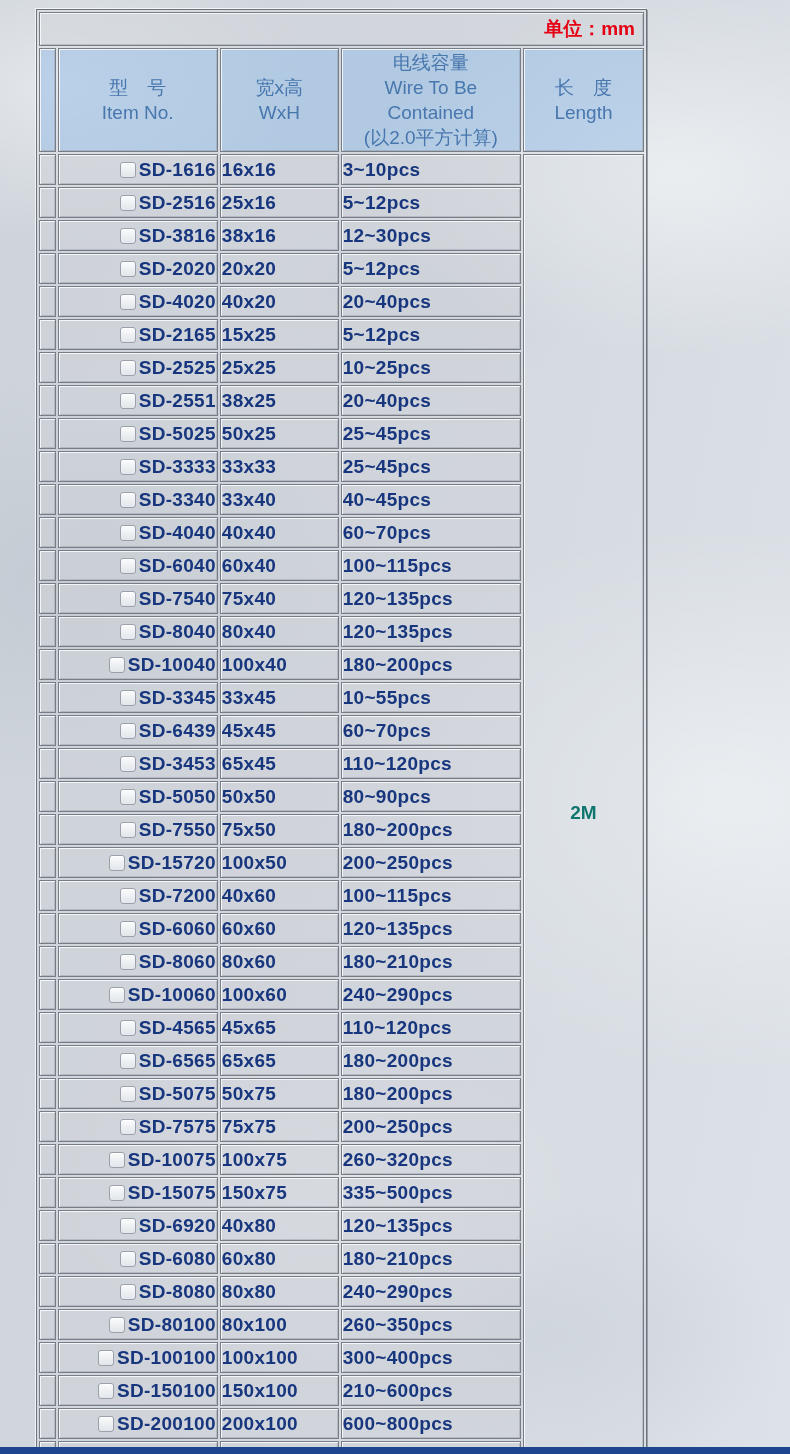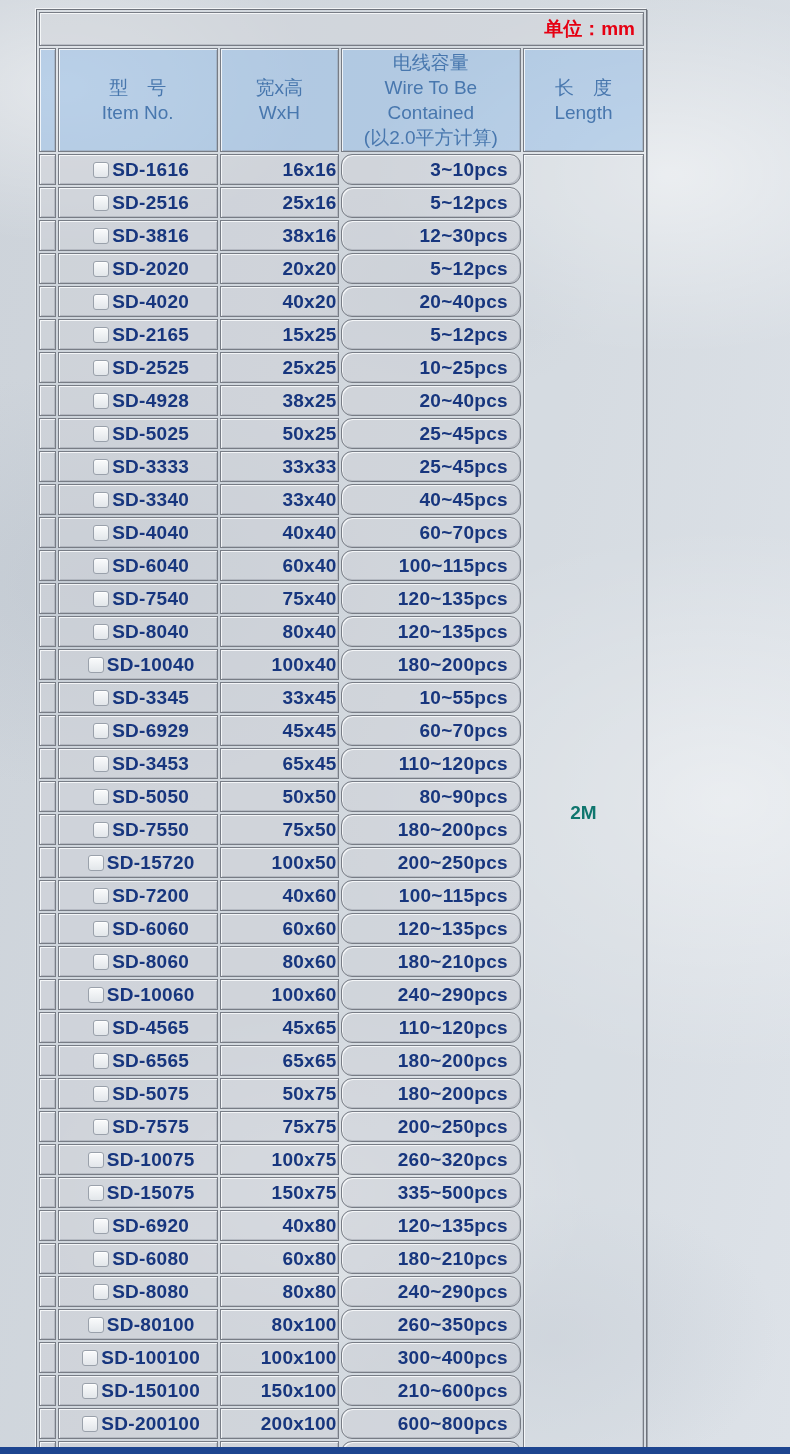--- a/index.html
+++ b/index.html
@@ -37,23 +37,23 @@
     background:rgba(152,189,230,.55);
     color:#4877ae;text-align:center;
     font-size:19px;line-height:25px;height:76px;
     white-space:normal;
   }
   .data-cell{
     height:27px;background:rgba(206,210,216,.62);
     font-size:19px;font-weight:bold;color:#17367e;letter-spacing:.3px;
   }
   .sel-cell{background:rgba(206,210,216,.62);}
-  .item-cell{text-align:center;padding-left:8px;margin-left:17px;}
-  .size-cell{text-align:right;margin-top:45px;}
-  .cap-cell{text-align:right;padding-right:12px;border-radius:11px;}
+  .item-cell{text-align:right;padding-left:8px;margin-left:17px;}
+  .size-cell{text-align:left;margin-top:45px;}
+  .cap-cell{text-align:left;padding-right:12px;}
   .len-cell{
     background:rgba(215,220,226,.35);
     text-align:center;vertical-align:middle;
     font-size:19px;font-weight:bold;color:#0f766e;
   }
   .checkbox{
     display:inline-block;width:14px;height:14px;
     border:1px solid #9aa1ab;border-radius:3px;
     background:linear-gradient(#fafbfc,#e2e6ea);
     box-shadow:inset 0 1px 0 #fff;
@@ -141,21 +141,21 @@
         <td class="data-cell cap-cell">5~12pcs</td>
       </tr>
       <tr>
         <td class="data-cell sel-cell"></td>
         <td class="data-cell item-cell"><span class="checkbox"></span><span>SD-2525</span></td>
         <td class="data-cell size-cell">25x25</td>
         <td class="data-cell cap-cell">10~25pcs</td>
       </tr>
       <tr>
         <td class="data-cell sel-cell"></td>
-        <td class="data-cell item-cell"><span class="checkbox"></span><span>SD-4928</span></td>
+        <td class="data-cell item-cell"><span class="checkbox"></span><span>SD-2551</span></td>
         <td class="data-cell size-cell">38x25</td>
         <td class="data-cell cap-cell">20~40pcs</td>
       </tr>
       <tr>
         <td class="data-cell sel-cell"></td>
         <td class="data-cell item-cell"><span class="checkbox"></span><span>SD-5025</span></td>
         <td class="data-cell size-cell">50x25</td>
         <td class="data-cell cap-cell">25~45pcs</td>
       </tr>
       <tr>
@@ -201,21 +201,21 @@
         <td class="data-cell cap-cell">180~200pcs</td>
       </tr>
       <tr>
         <td class="data-cell sel-cell"></td>
         <td class="data-cell item-cell"><span class="checkbox"></span><span>SD-3345</span></td>
         <td class="data-cell size-cell">33x45</td>
         <td class="data-cell cap-cell">10~55pcs</td>
       </tr>
       <tr>
         <td class="data-cell sel-cell"></td>
-        <td class="data-cell item-cell"><span class="checkbox"></span><span>SD-6929</span></td>
+        <td class="data-cell item-cell"><span class="checkbox"></span><span>SD-6439</span></td>
         <td class="data-cell size-cell">45x45</td>
         <td class="data-cell cap-cell">60~70pcs</td>
       </tr>
       <tr>
         <td class="data-cell sel-cell"></td>
         <td class="data-cell item-cell"><span class="checkbox"></span><span>SD-3453</span></td>
         <td class="data-cell size-cell">65x45</td>
         <td class="data-cell cap-cell">110~120pcs</td>
       </tr>
       <tr>

